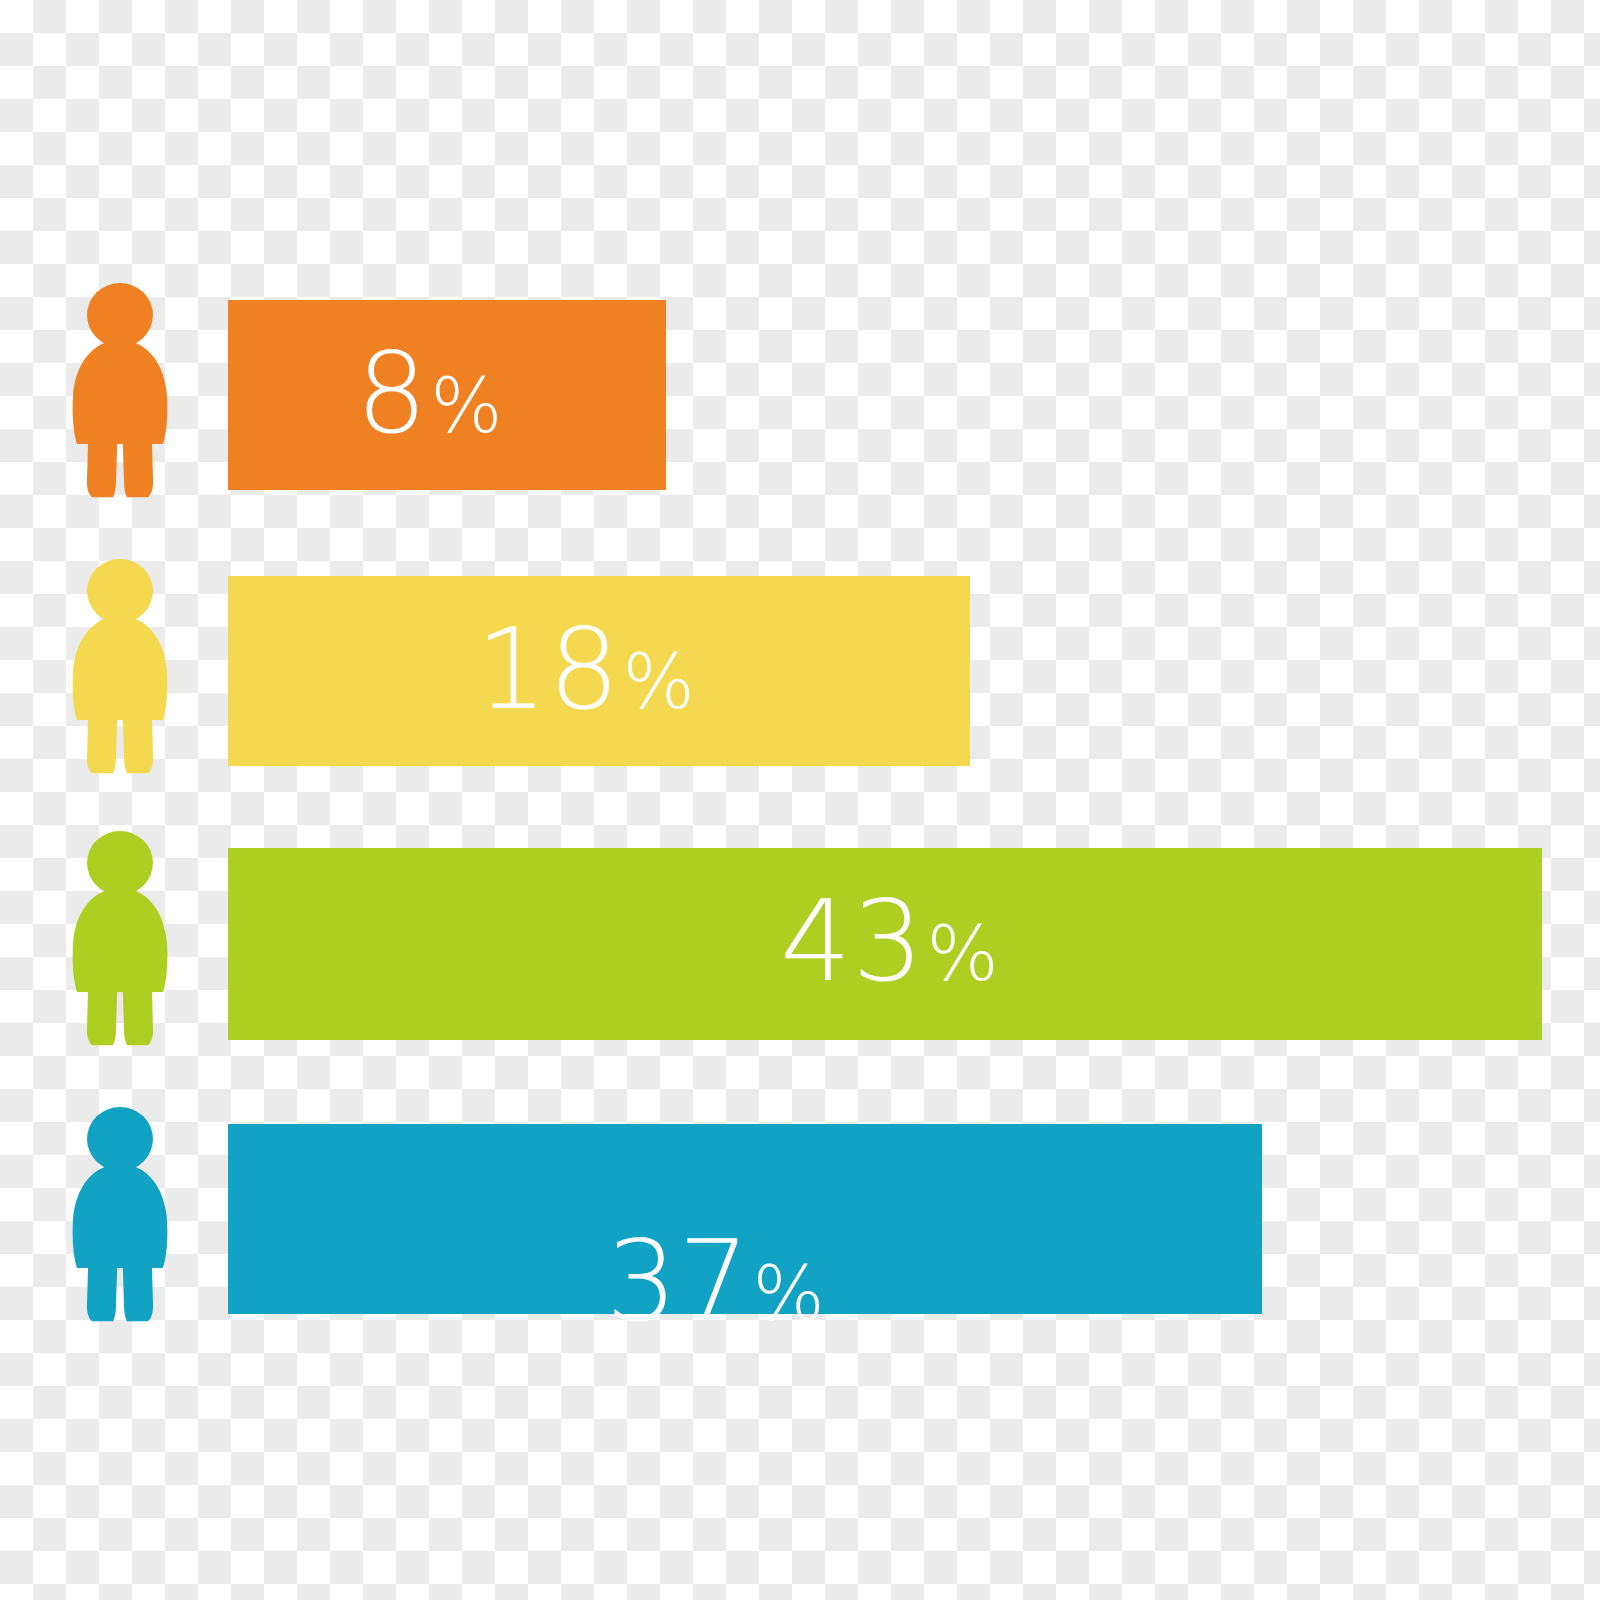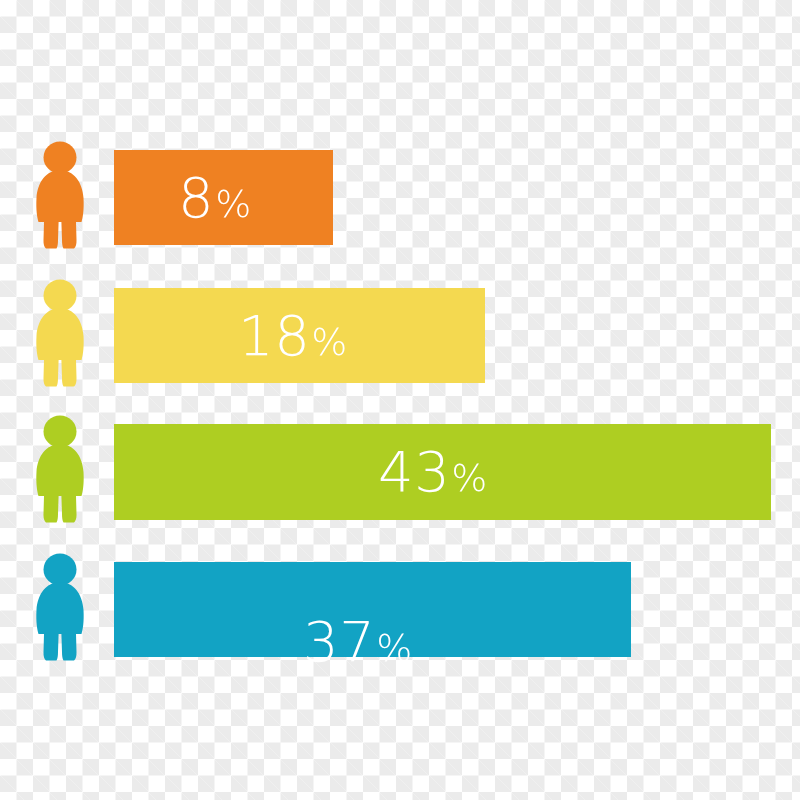--- a/index.html
+++ b/index.html
@@ -67,21 +67,21 @@
   .bar-value .pct {
     font-size: 38px;
     font-weight: 300;
     vertical-align: baseline;
     margin-left: 1px;
   }
 
   
   #row-0 .bar-value { left: 178px; top: 198px; }
   #row-1 .bar-value { left: 238px; top: 336px; }
-  #row-2 .bar-value { left: 378px; top: 472px; }
+  #row-2 .bar-value { left: 390px; top: 472px; }
   #row-3 .bar-value { left: 303px; top: 610px; margin-top: 32px; }
 </style>
 </head>
 <body>
 
 <div id="canvas">
 
   <div class="chart-row" id="row-0">
     <span class="person-icon" style="left:32px; top:140px; width:56px; height:110px;">
       <svg width="56" height="110" viewBox="0 0 56 110" xmlns="http://www.w3.org/2000/svg">

